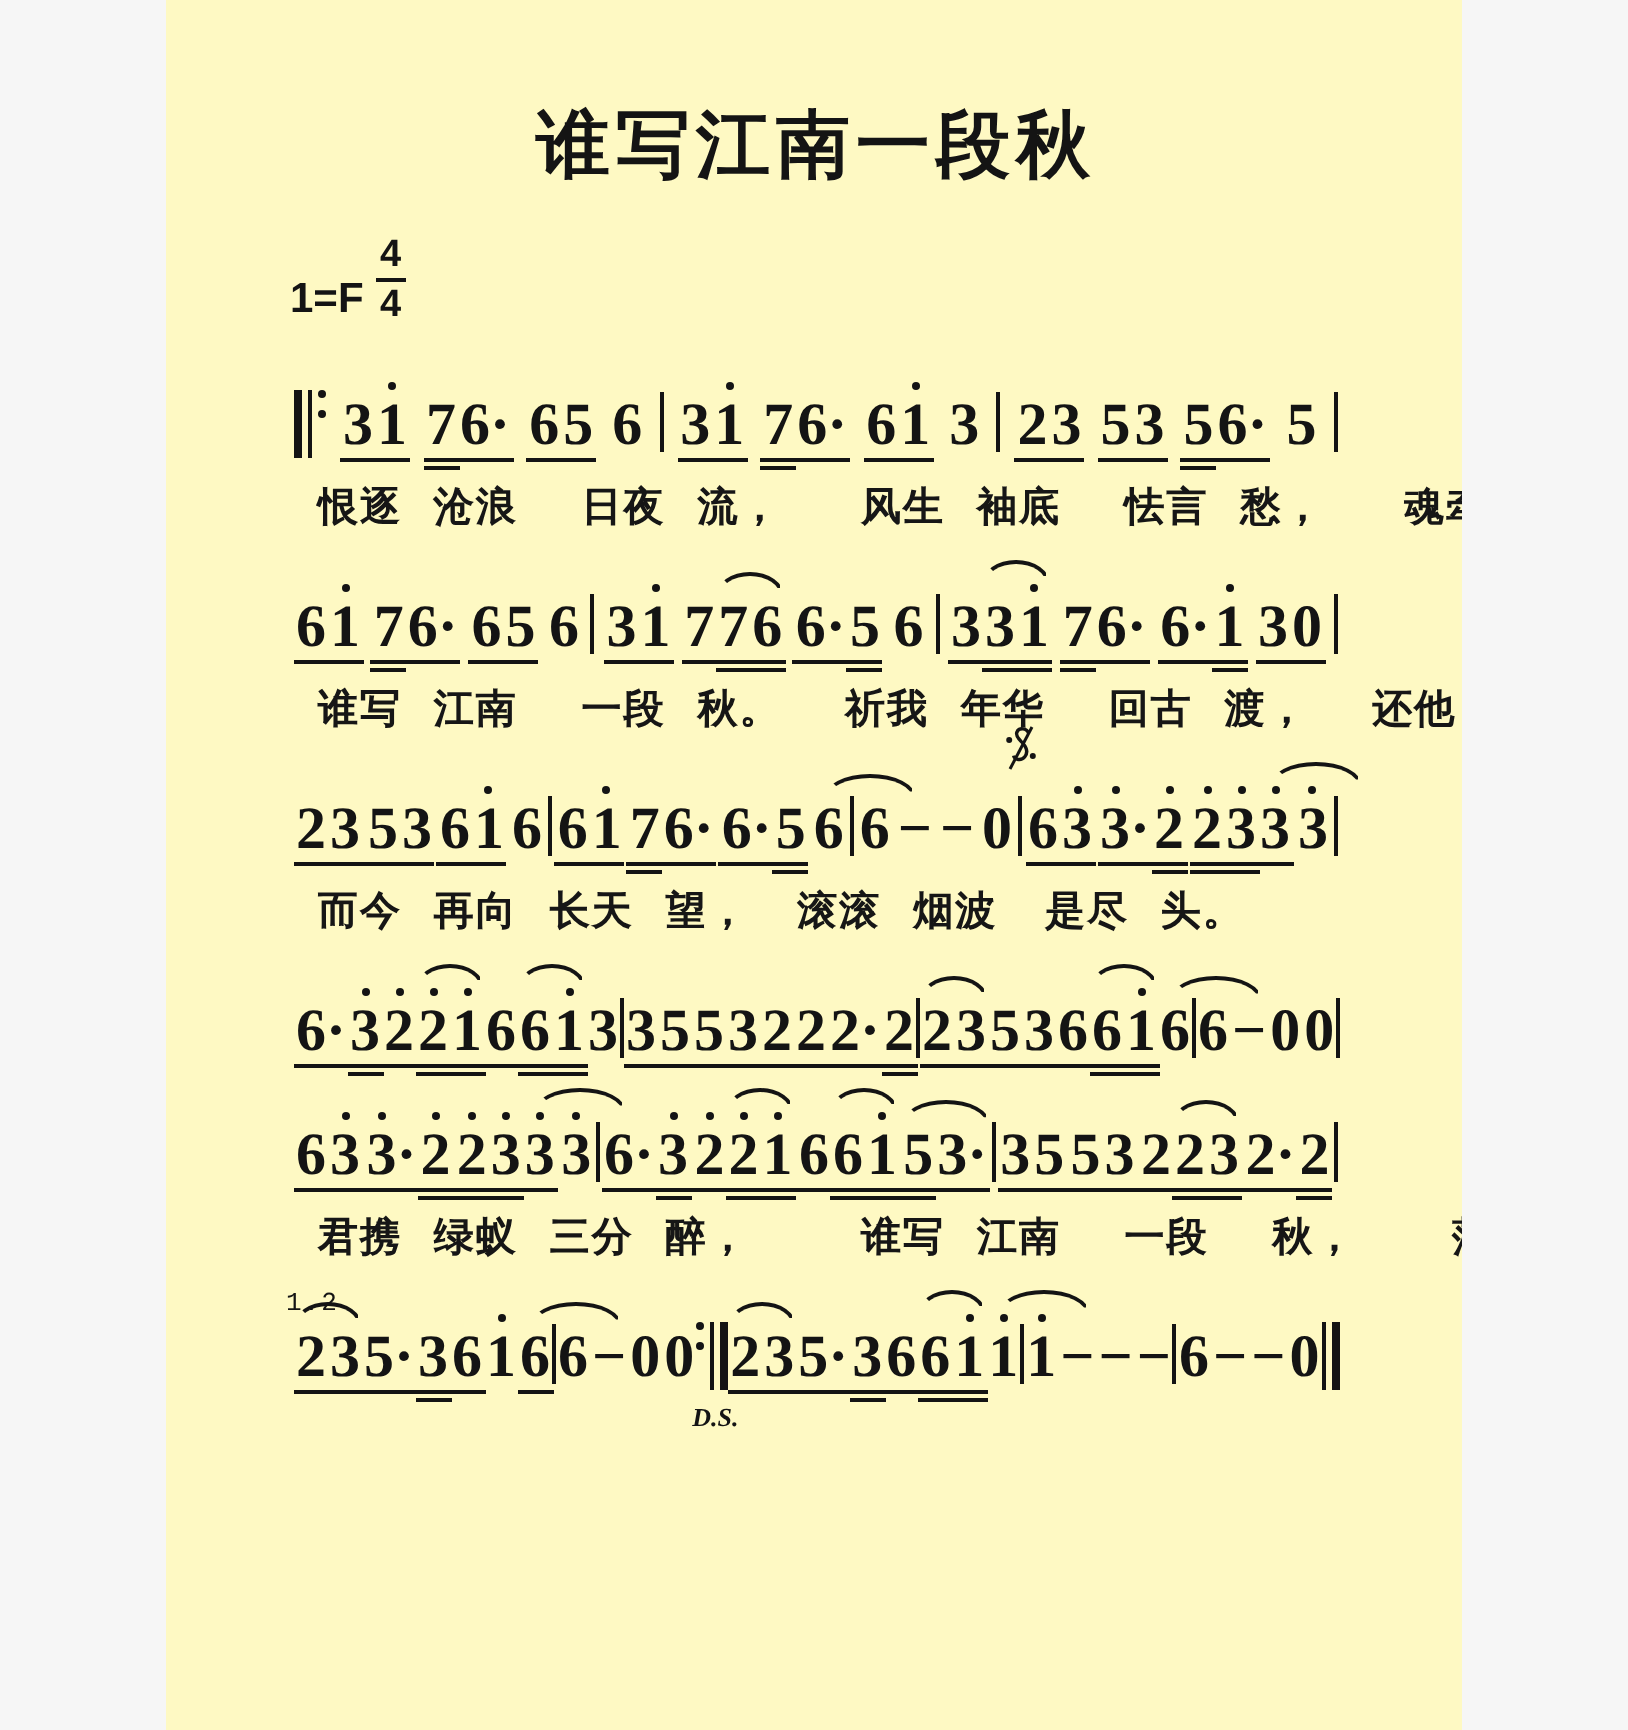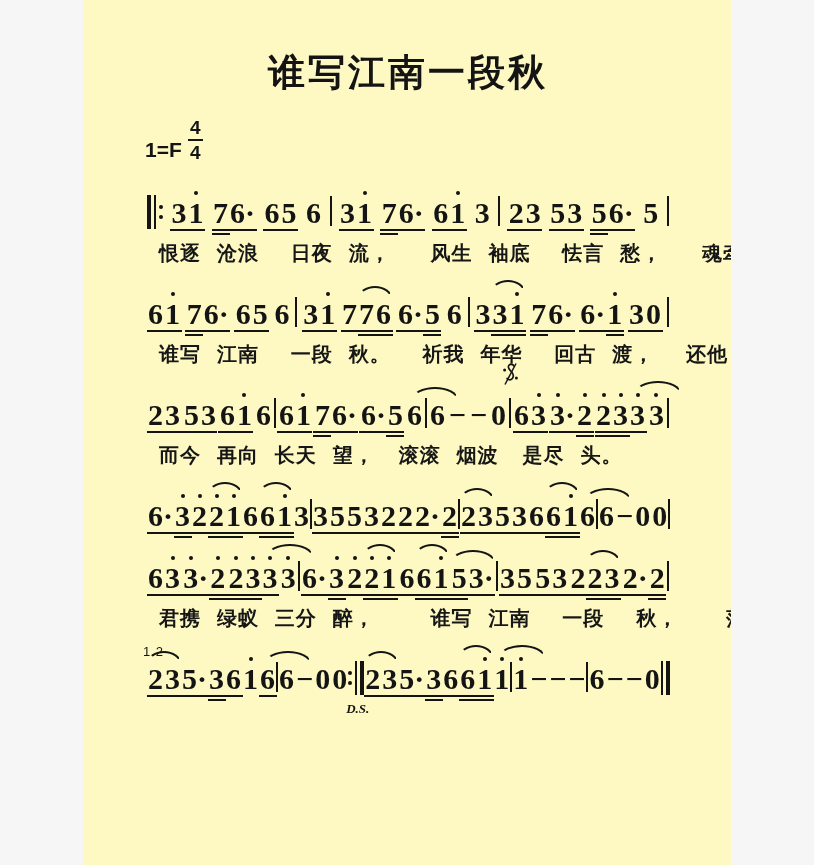--- a/index.html
+++ b/index.html
@@ -30,27 +30,27 @@
   .ul{position:absolute;left:-0.5px;right:-0.5px;height:2px;background:#141414;}
   .ul.l1{bottom:-4px;}
   .ul.l2{bottom:-8px;}
   .hdot{position:absolute;top:-8px;left:50%;transform:translateX(-50%);
         width:4px;height:4px;border-radius:50%;background:#141414;}
   .hdot.shift{left:32%;}
   .slur{position:absolute;height:12px;border:2px solid transparent;border-top-color:#141414;
         border-radius:50% 50% 0 0 / 100% 100% 0 0;box-sizing:border-box;}
   .barwrap{position:relative;display:inline-flex;align-items:flex-end;margin-bottom:12px;}
   .bar{width:2px;height:30px;background:#141414;display:inline-block;}
-  .rs,.re,.fin{position:relative;display:inline-flex;align-items:center;gap:3px;margin-bottom:9px;}
+  .rs,.re,.fin{position:relative;display:inline-flex;gap:3px;margin-bottom:9px;}
   .vthick{width:4px;height:34px;background:#141414;}
   .vthin{width:2px;height:34px;background:#141414;}
   .dots{display:flex;flex-direction:column;gap:6px;}
   .dots i{width:4px;height:4px;border-radius:50%;background:#141414;}
   .volta{position:absolute;top:-27px;left:-4px;font-size:13px;font-weight:400;
-         font-family:Liberation Sans, sans-serif;letter-spacing:1px;}
+         font-family:Liberation Mono, monospace;letter-spacing:1px;}
   .ds{position:absolute;bottom:-22px;left:-2px;font-size:13px;font-style:italic;font-weight:700;
       font-family:"Liberation Serif",serif;}
   .segno{position:absolute;top:-36px;left:-7px;}
   .lyrics{
     font-family:"DejaVu Sans",sans-serif;font-weight:700;font-size:20px;letter-spacing:1px;
     white-space:pre;padding-left:14px;margin:2px 0 10px 0;color:#161616;
   }
 </style>
 </head>
 <body>

